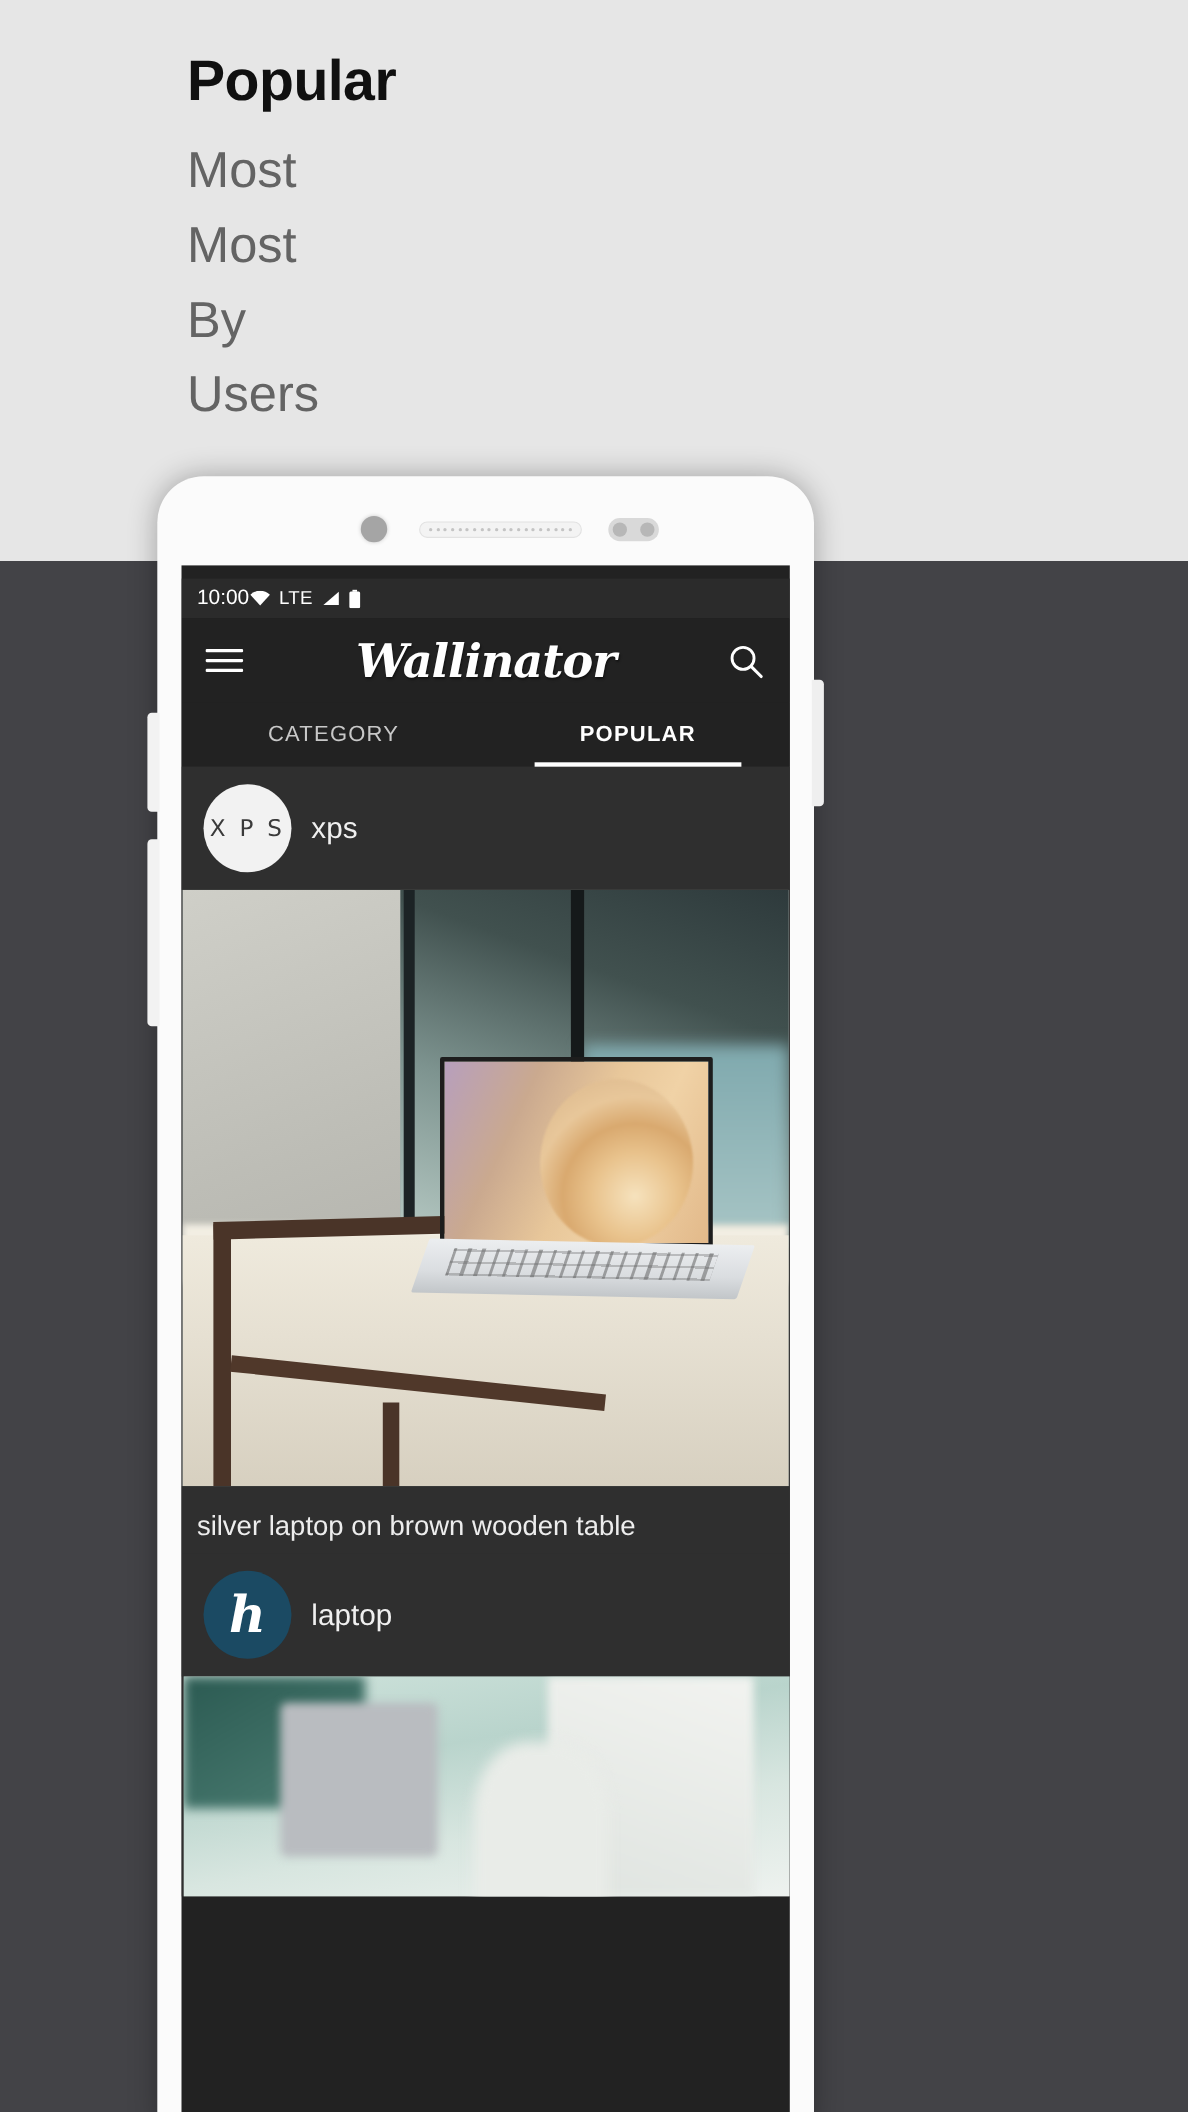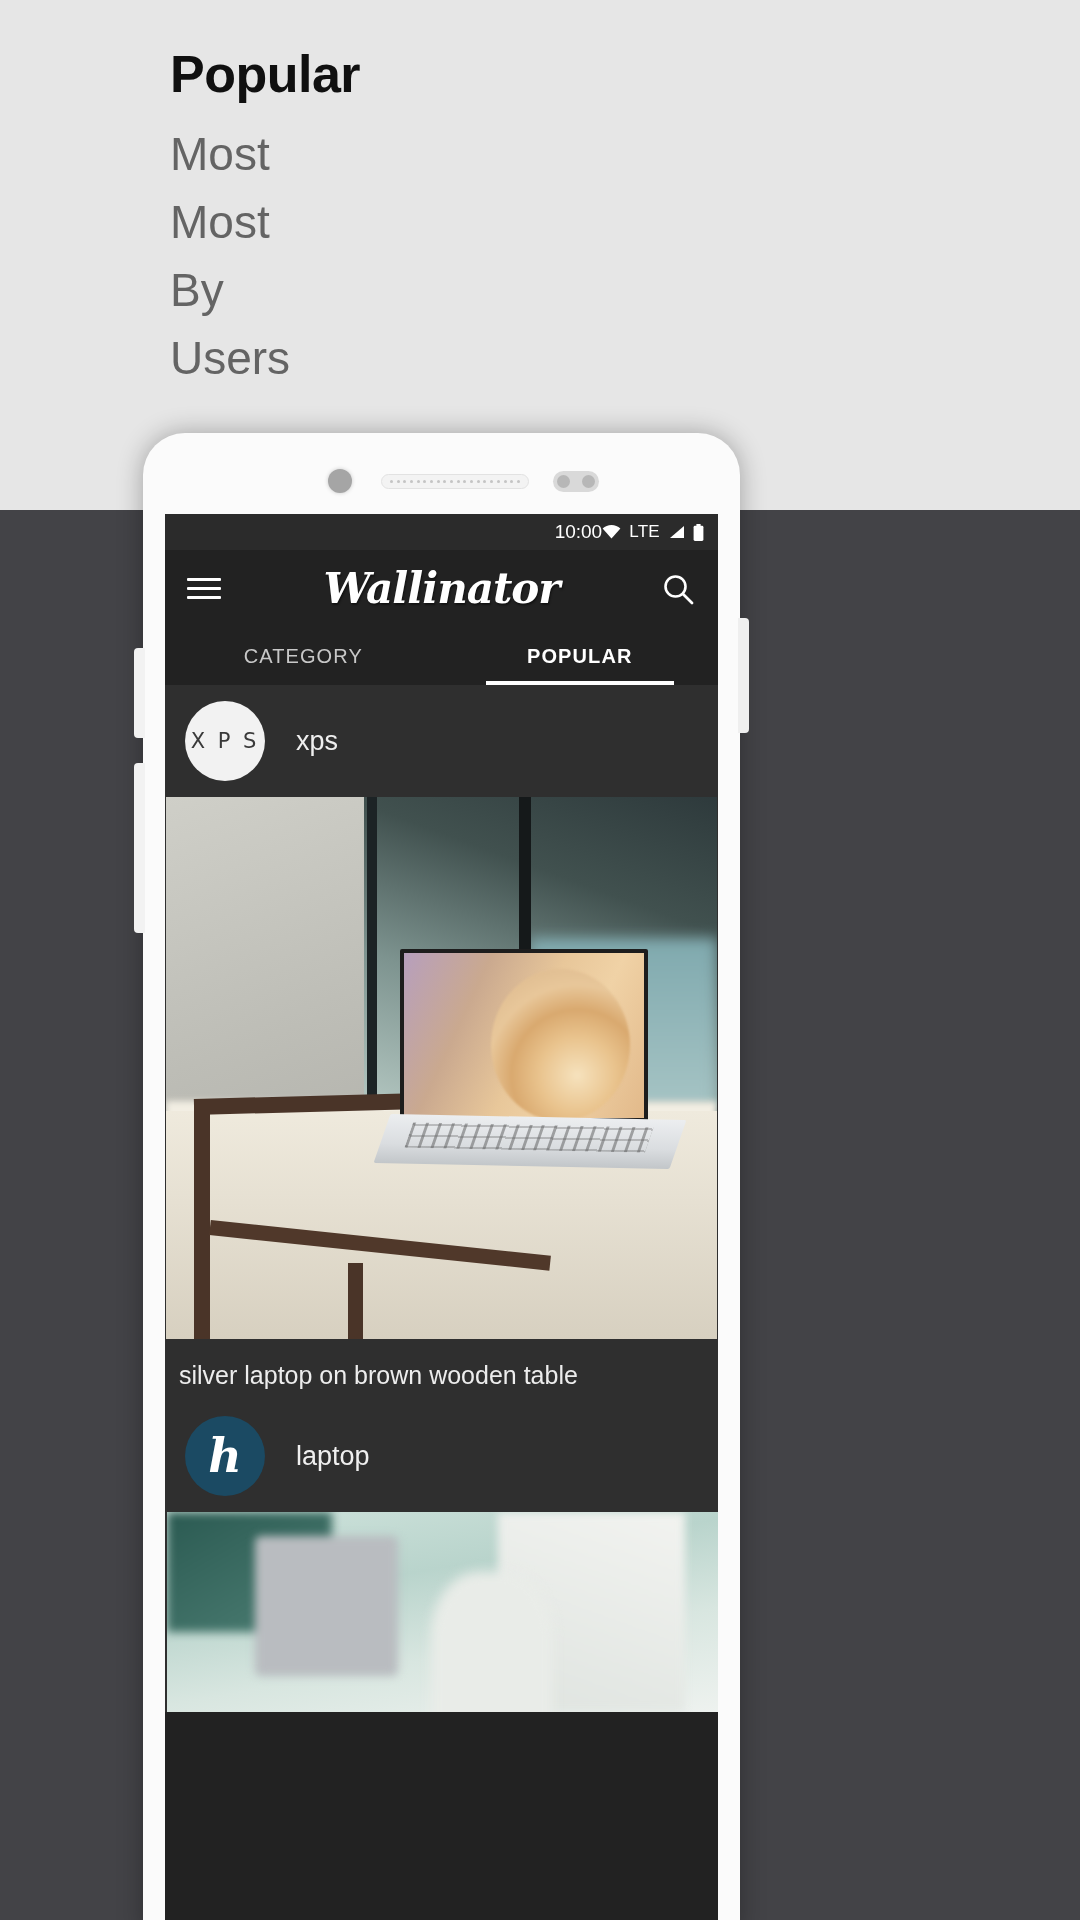--- a/index.html
+++ b/index.html
@@ -70,22 +70,22 @@
   .sensor::after{ right:4px; }
 
   
   .screen{
     position:absolute; left:22px; top:81px;
     width:553px; height:1420px;
     background:#222222; overflow:hidden;
   }
   .statusbar{
     height:36px; background:#2b2b2b;
-    display:flex; align-items:center; justify-content:flex-end;
-    padding:0 14px; color:#ffffff; font-size:19px;
+    display:flex; align-items:center; justify-content:flex-start;
+    padding:0 14px; color:#ffffff; font-size:19px;margin-top:12px;
   }
   .status-right{ display:flex; align-items:center; gap:8px; }
   .lte{ font-size:17px; letter-spacing:0.3px; }
   .wifi{ width:19px; height:14px; position:relative; }
   .wifi svg,.signal svg,.batt svg{ display:block; }
 
   .toolbar{
     height:77px; background:#222222;
     display:flex; align-items:center; padding:0 22px;
     position:relative;
@@ -118,21 +118,21 @@
   }
   .tab.active{ color:#ffffff; font-weight:bold; }
   .tab.active::after{
     content:""; position:absolute; left:16%; right:16%; bottom:0;
     height:4px; background:#ffffff;
   }
 
   
   .feed{ background:#2f2f2f; }
   .userrow{
-    display:flex; align-items:center; gap:31px;
+    display:flex; align-items:center; gap:18px;
     padding:16px 20px;
     background:#2f2f2f;
   }
   .avatar{
     width:80px; height:80px; border-radius:50%;
     flex:0 0 80px;
     display:flex; align-items:center; justify-content:center;
     overflow:hidden;
   }
   .avatar.xps{ background:#f2f2f2; }

